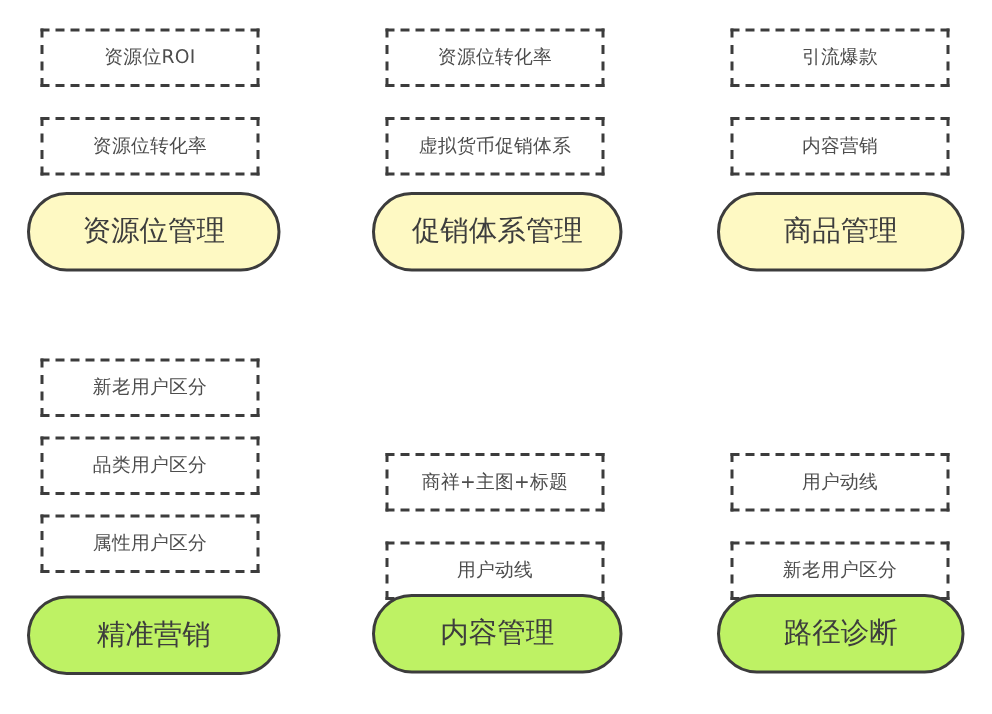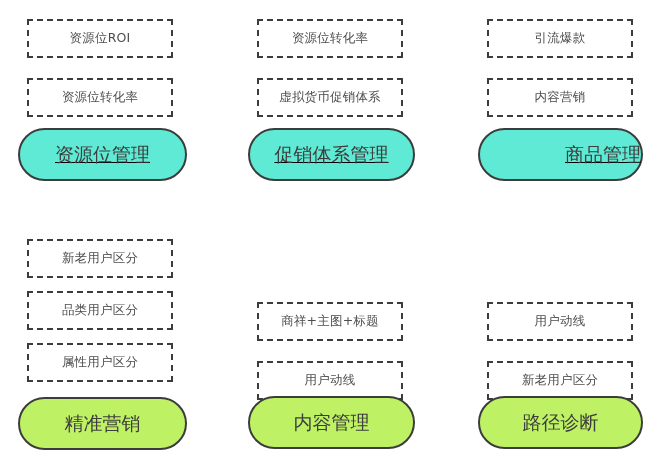--- a/index.html
+++ b/index.html
@@ -89,34 +89,34 @@
     justify-content: center;
   }
 
   .pill .pill-label {
     font-size: 19px;
     color: #3d3d3d;
     line-height: 1;
     white-space: nowrap;
   }
 
-  .pill.orange { background: #5eead4; text-decoration: underline; }
+  .pill.orange { background: #fef9c3; }
   .pill.green  { background: #bef264; }
 
   
   .group-r1c1 .pill,
   .group-r2c1 .pill { left: 18px; width: 169px; }
   .group-r1c2 .pill,
   .group-r2c2 .pill { left: 18px; width: 167px; }
   .group-r1c3 .pill,
   .group-r2c3 .pill { left: 18px; width: 165px; }
 
   .group-r1c1 .pill { top: 128px; }
   .group-r1c2 .pill { top: 128px; }
-  .group-r1c3 .pill { top: 128px; justify-content: flex-end; }
+  .group-r1c3 .pill { top: 128px; }
 
   .group-r2c1 .pill { top: 167px; }
   .group-r2c2 .pill { top: 113px; text-align: center; }
   .group-r2c3 .pill { top: 113px; }
 </style>
 </head>
 <body>
 
 <div class="diagram">
 

